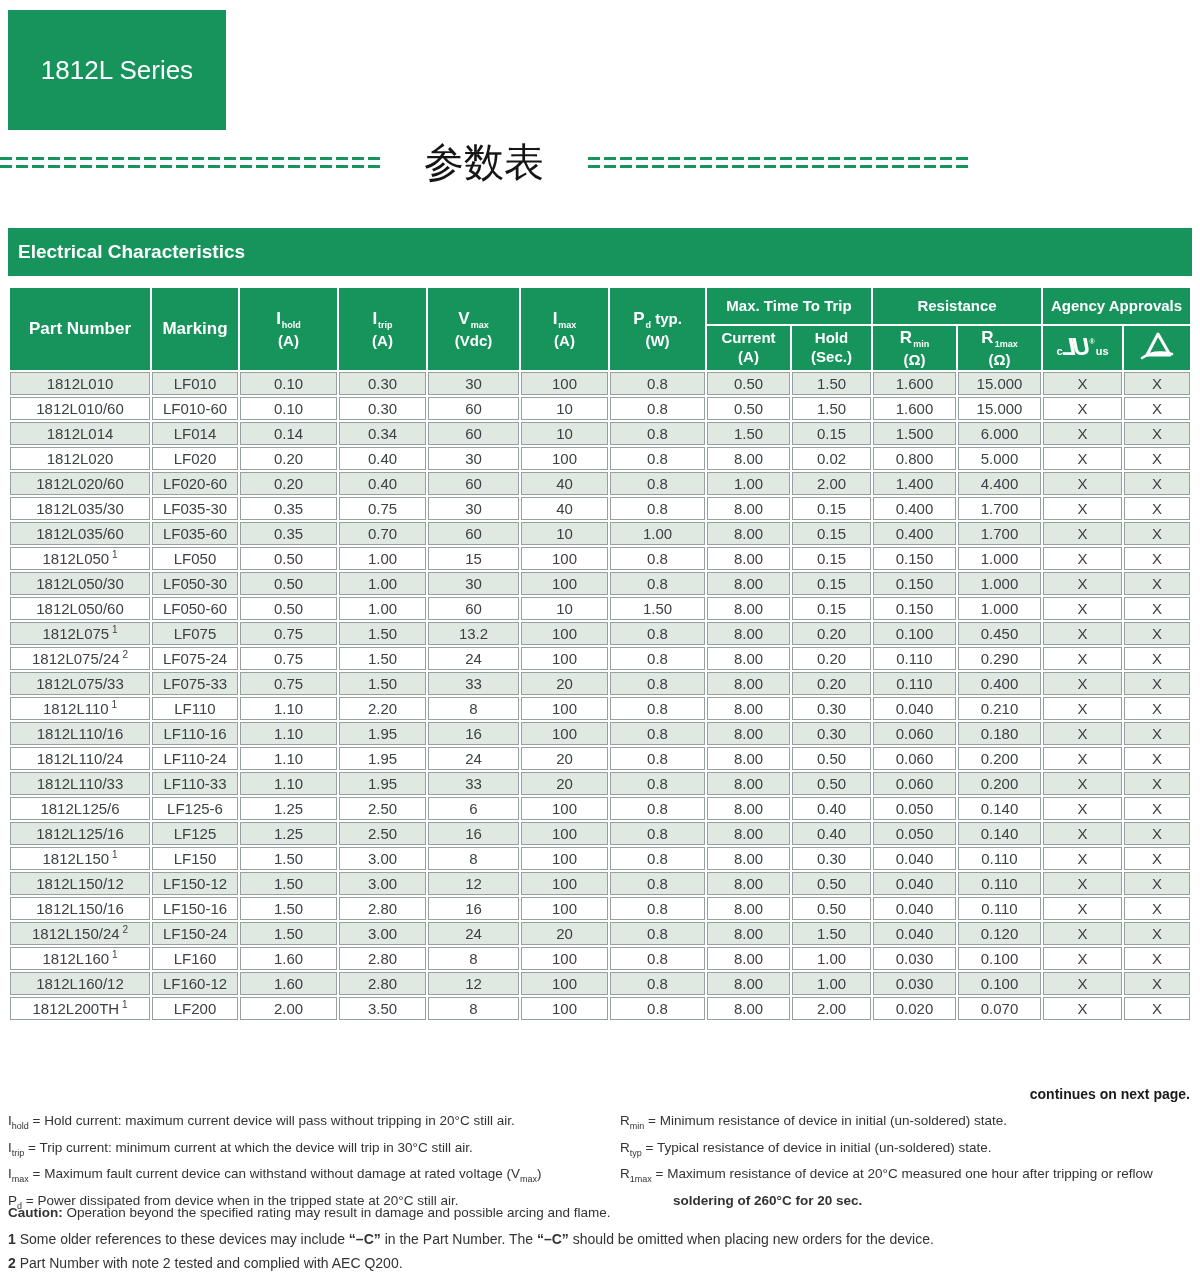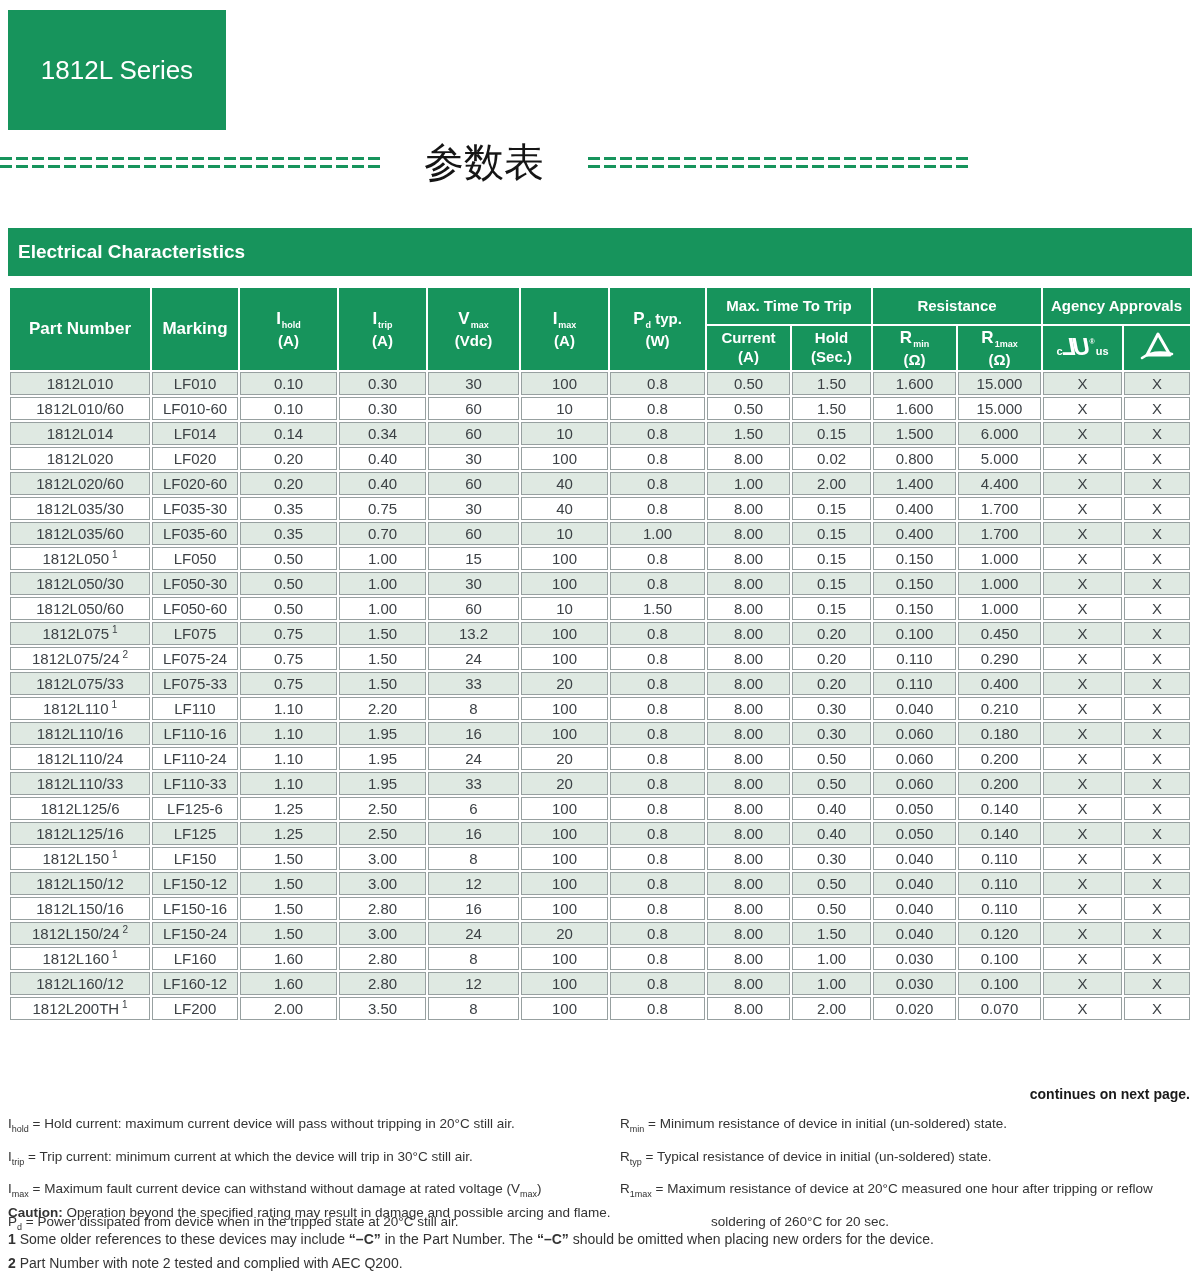--- a/index.html
+++ b/index.html
@@ -78,25 +78,25 @@
   .ul-mark{display:inline-flex;align-items:flex-end;justify-content:center;line-height:1;}
   .ul-mark .ul-c{font-size:11px;margin-right:1px;transform:translateY(-2px);}
   .ul-mark .ul-core{font-size:24px;font-weight:bold;letter-spacing:-3px;font-style:italic;transform:scaleX(-1);display:inline-block;}
   .ul-mark .ul-reg{font-size:7px;transform:translateY(-14px);}
   .ul-mark .ul-us{font-size:11px;margin-left:1px;transform:translateY(-2px);}
   
   .continues{
     position:absolute;right:10px;top:1086px;
     font-size:14px;font-weight:bold;color:#1a1a1a;
   }
-  .fnotes{position:absolute;top:1110px;font-size:13.5px;color:var(--note-ink);line-height:27px;}
+  .fnotes{position:absolute;top:1110px;font-size:13.5px;color:var(--note-ink);line-height:21px;}
   .fnotes-left{left:8px;width:606px;}
   .fnotes-right{left:620px;width:576px;}
   .fnotes sub{font-size:9px;}
-  .fnotes .indent{margin-left:91px;}
+  .fnotes .indent{margin-left:53px;font-weight:bold;}
   .caution{position:absolute;left:8px;top:1205px;font-size:13.5px;color:var(--note-ink);}
   .note-line{position:absolute;left:8px;font-size:14px;color:var(--note-ink);}
   .note-1{top:1231px;}
   .note-2{top:1255px;text-align:right;}
 </style>
 </head>
 <body>
 
 <div class="series-badge">
   <span>1812L Series</span>

